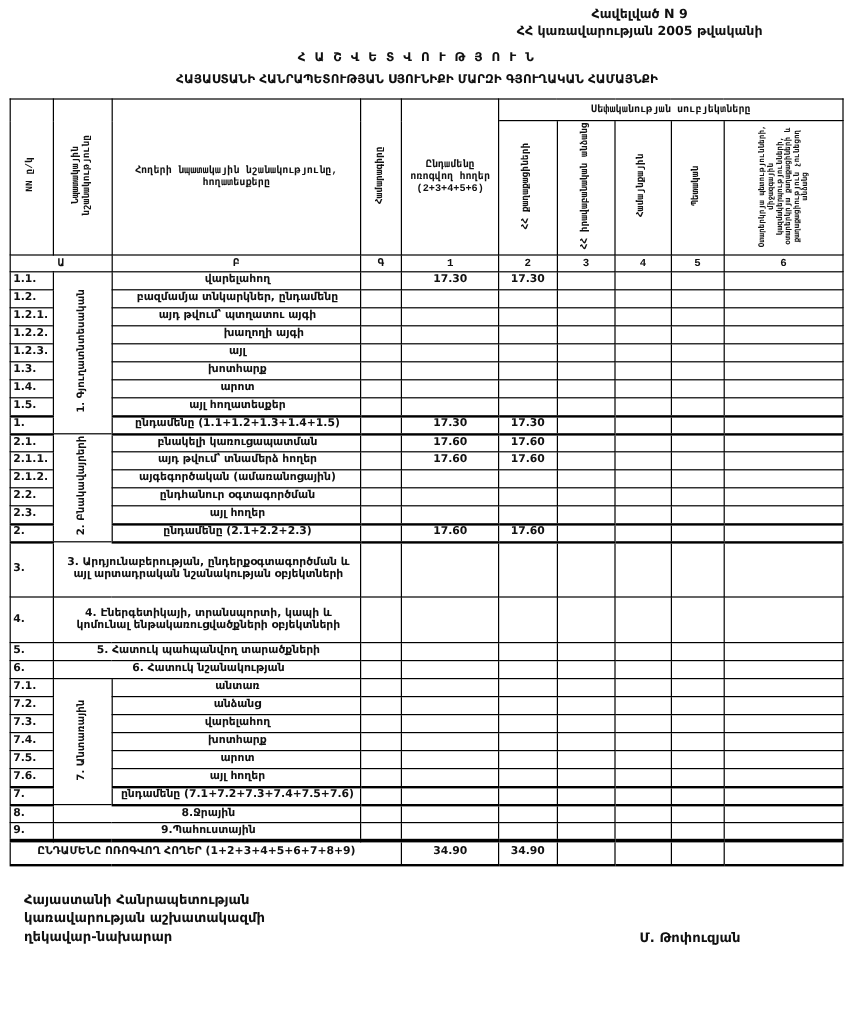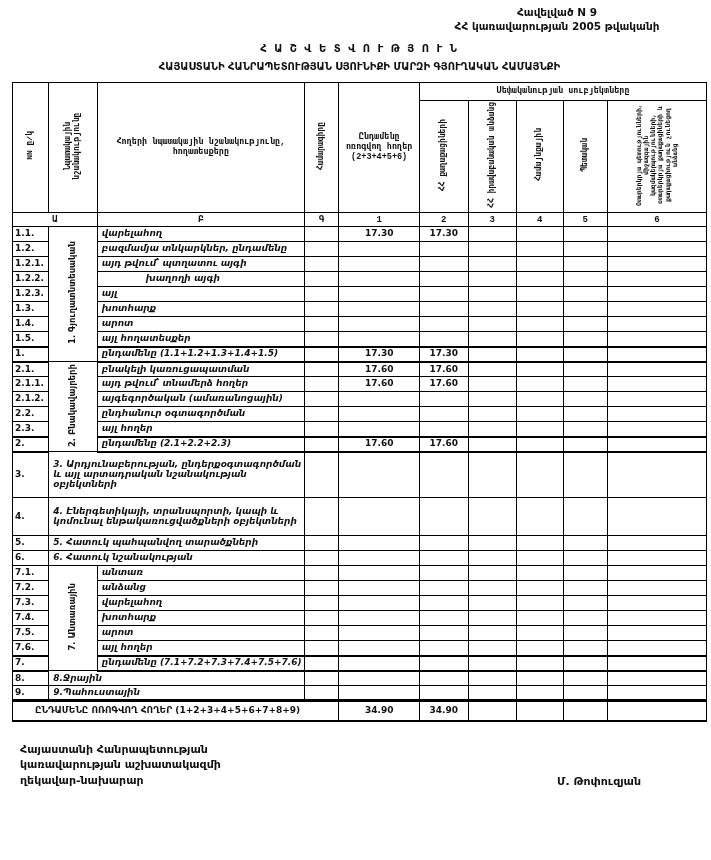--- a/index.html
+++ b/index.html
@@ -4,21 +4,21 @@
 <style>
   * { margin:0; padding:0; box-sizing:border-box; }
   html,body { background:#ffffff; }
   body {
     width:711px; height:860px;
     color:#111;
     font-family:"DejaVu Sans", sans-serif;
     font-weight:bold;
     overflow:hidden;
   }
-  .page { padding:6px 0 0 8px; }
+  .page { padding:6px 24px 0 8px; }
 
   .annex {
     width:300px; margin-left:auto; margin-right:4px;
     text-align:center; font-size:10.5px; line-height:1.3;
   }
   .doc-title { text-align:center; font-size:10px; letter-spacing:2px; margin-top:10px; }
   .doc-subtitle { text-align:center; font-size:10px; margin-top:6px; line-height:1.4; }
 
   table {
     border-collapse:collapse;
@@ -44,21 +44,21 @@
     transform:rotate(180deg);
     max-height:108px;
     line-height:1.1;
     font-size:8px;
   }
   .vlabel.small { font-size:6.5px; max-height:106px; }
 
   tbody tr { height:15px; }
   tbody td { line-height:1.1; }
   .nn-cell { text-align:left; padding-left:2px; }
-  .land-cell { text-align:left; padding-left:4px;font-style:italic; }
+  .land-cell { text-align:center; padding-left:4px; }
   .land-cell.indent { padding-left:48px; }
   .val-cell { text-align:center; }
   .group-cell { text-align:center; }
   .group-cell .vlabel { max-height:130px; font-size:8.5px; }
 
   tr.total-row td { border-top:2px solid #000; border-bottom:2px solid #000; }
   tr.final-row td { border-top:3px solid #000; border-bottom:2px solid #000; height:20px; font-size:9px; }
   .final-label { text-align:left; padding-left:22px; }
 
   .footer {

